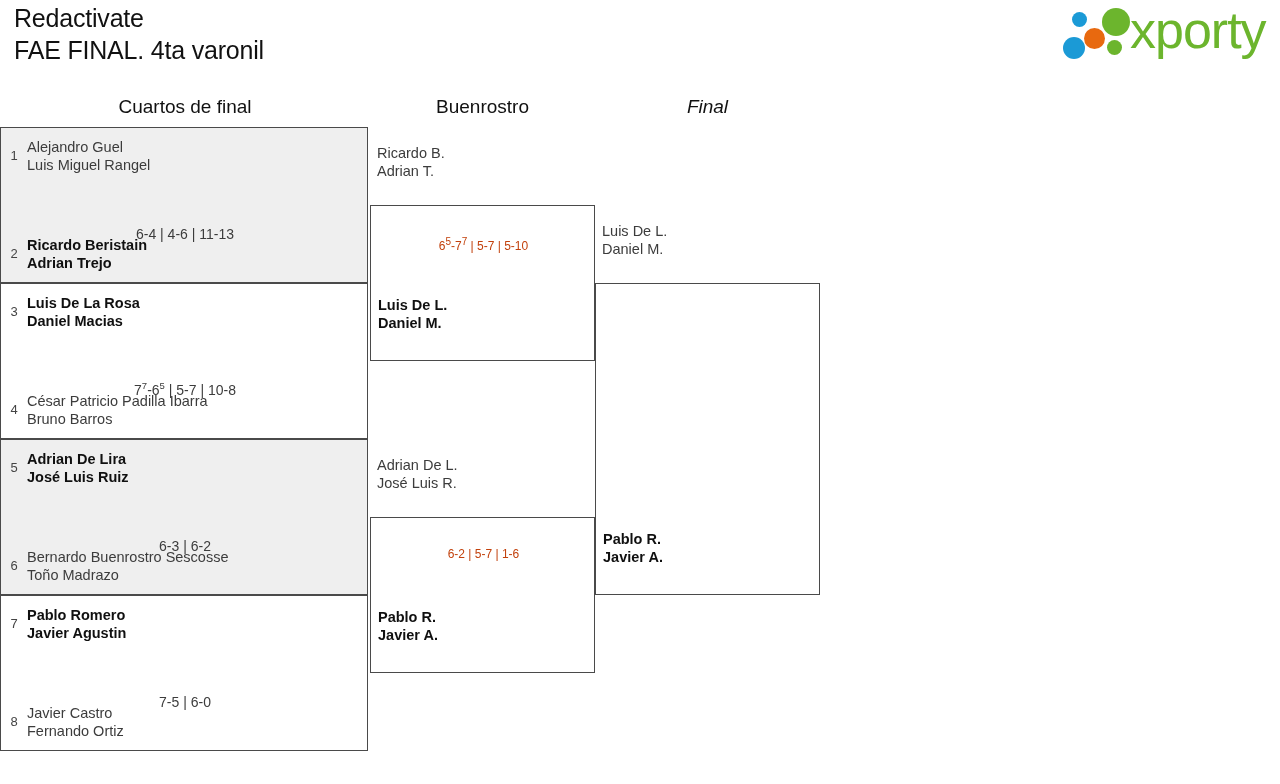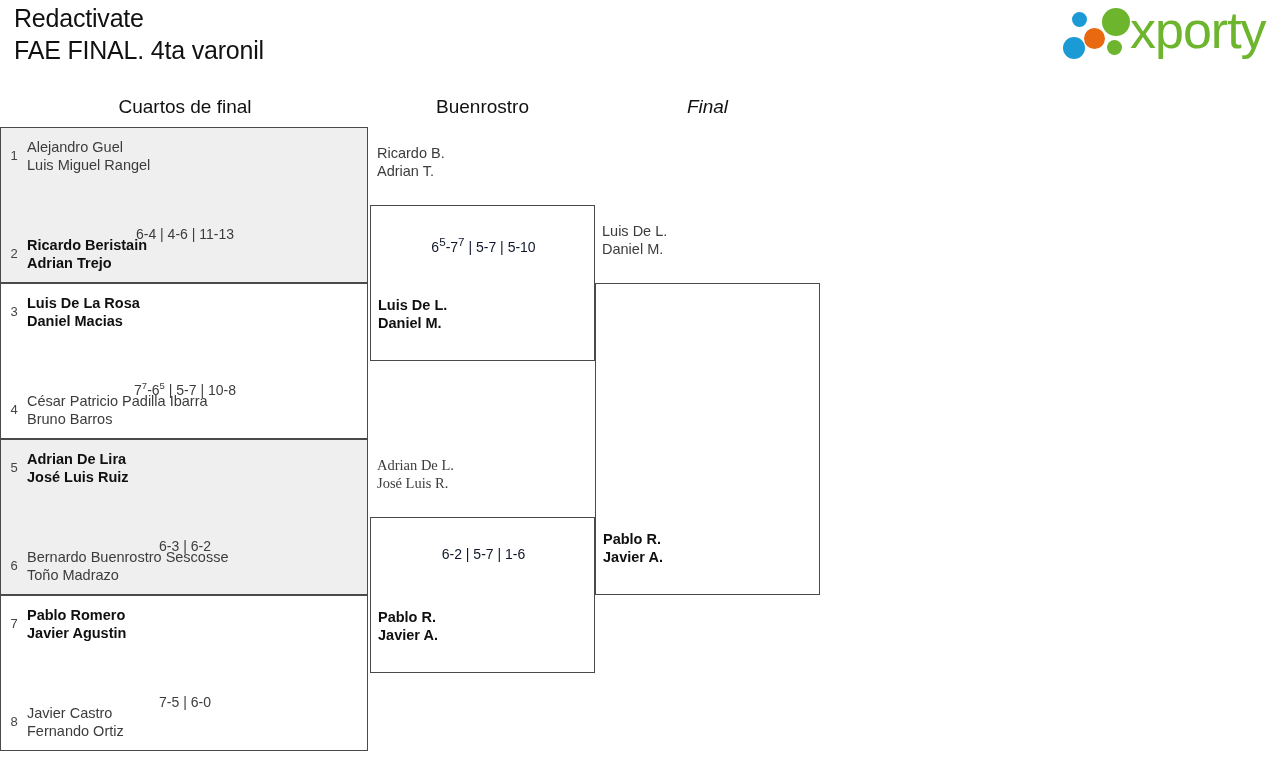--- a/index.html
+++ b/index.html
@@ -180,23 +180,23 @@
     height: 44px;
     display: flex;
     flex-direction: column;
     justify-content: center;
   }
   .sf-score {
     position: absolute;
     left: 0;
     width: 225px;
     text-align: center;
-    font-size: 14px;
+    font-size: 12px;
     line-height: 18px;
-    color: #0f172a;
+    color: #c2410c;
     white-space: nowrap;
   }
 
   
   .fn-block {
     position: absolute;
     left: 595px;
     width: 225px;
     border: 1px solid #4a4a4a;
     box-sizing: border-box;
@@ -345,21 +345,21 @@
   <div class="sf-block" style="top:205px;height:156px;">
     <div class="sf-score" style="top:27px;">
       <span>6</span><sup>5</sup><span>-7</span><sup>7</sup><span> | 5-7 | 5-10</span>
     </div>
     <div class="sf-slot winner" style="top:86px;">
       <span class="team-name">Luis De L.</span>
       <span class="team-name">Daniel M.</span>
     </div>
   </div>
 
-  <div class="feed-label" style="left:370px;top:452px;width:225px;height:44px;font-family:Liberation Serif, serif;">
+  <div class="feed-label" style="left:370px;top:452px;width:225px;height:44px;">
     <span class="team-name">Adrian De L.</span>
     <span class="team-name">José Luis R.</span>
   </div>
 
   <div class="sf-block" style="top:517px;height:156px;text-decoration:underline;">
     <div class="sf-score" style="top:27px;">6-2 | 5-7 | 1-6</div>
     <div class="sf-slot winner" style="top:86px;">
       <span class="team-name">Pablo R.</span>
       <span class="team-name">Javier A.</span>
     </div>

